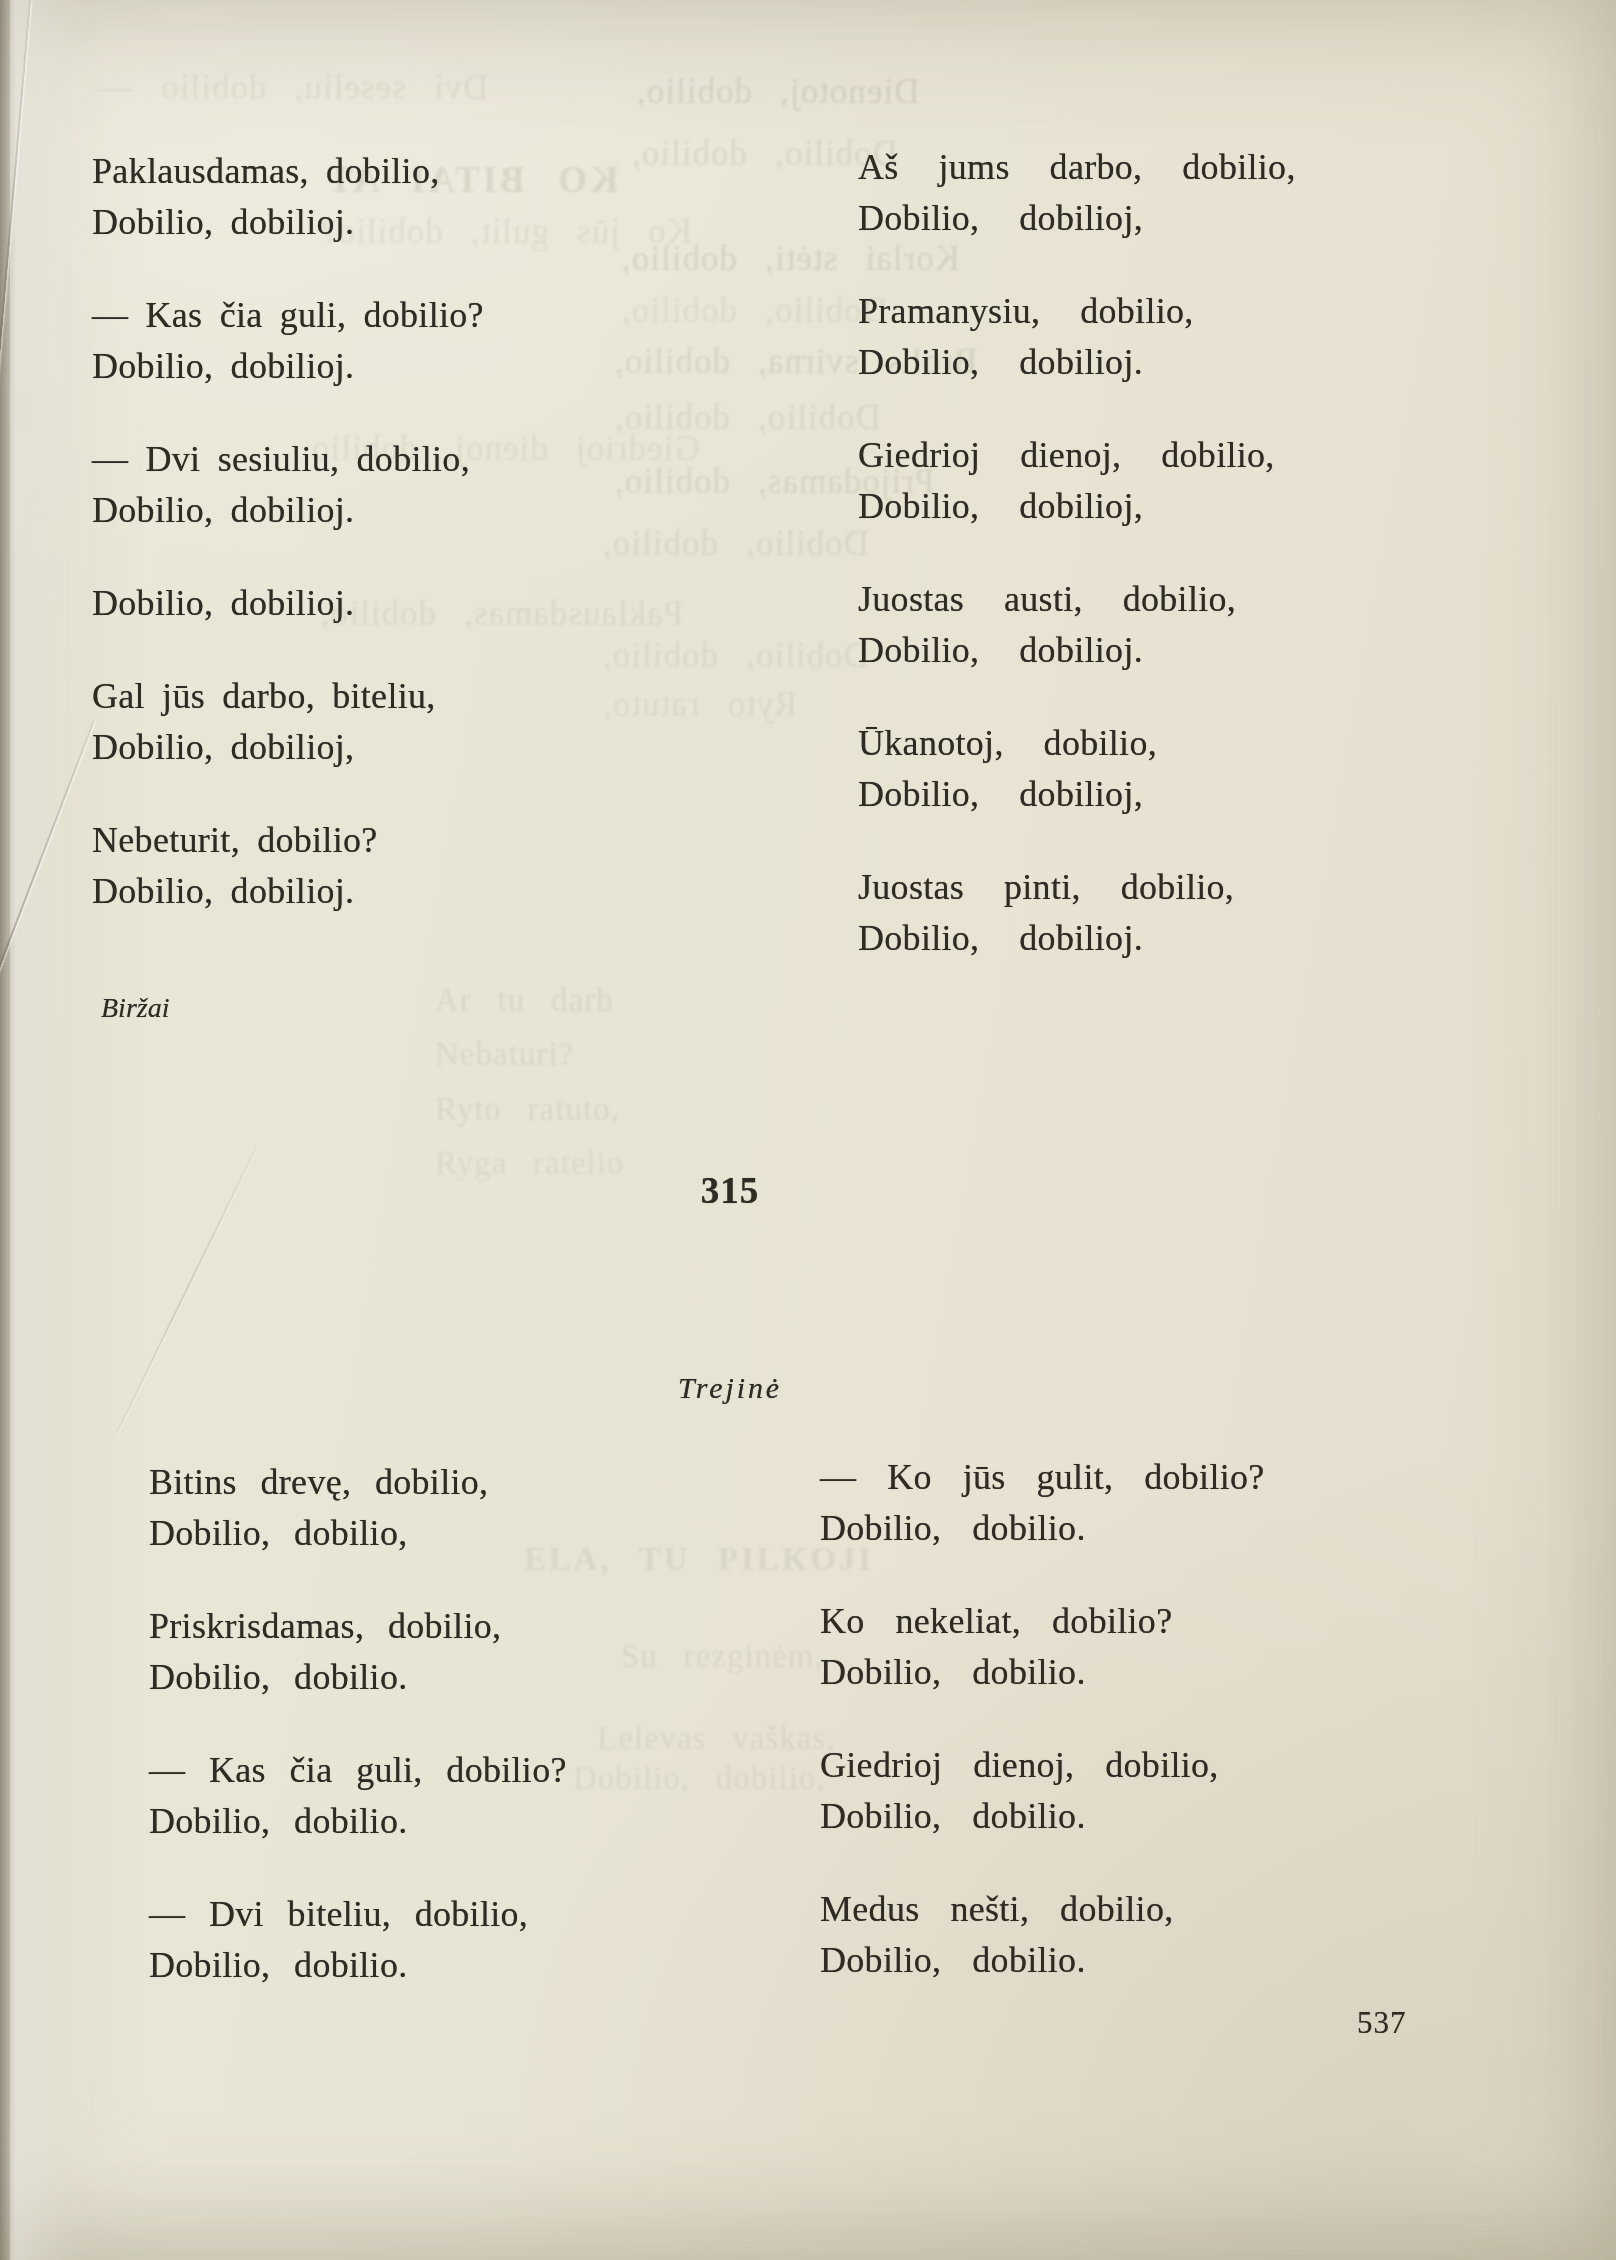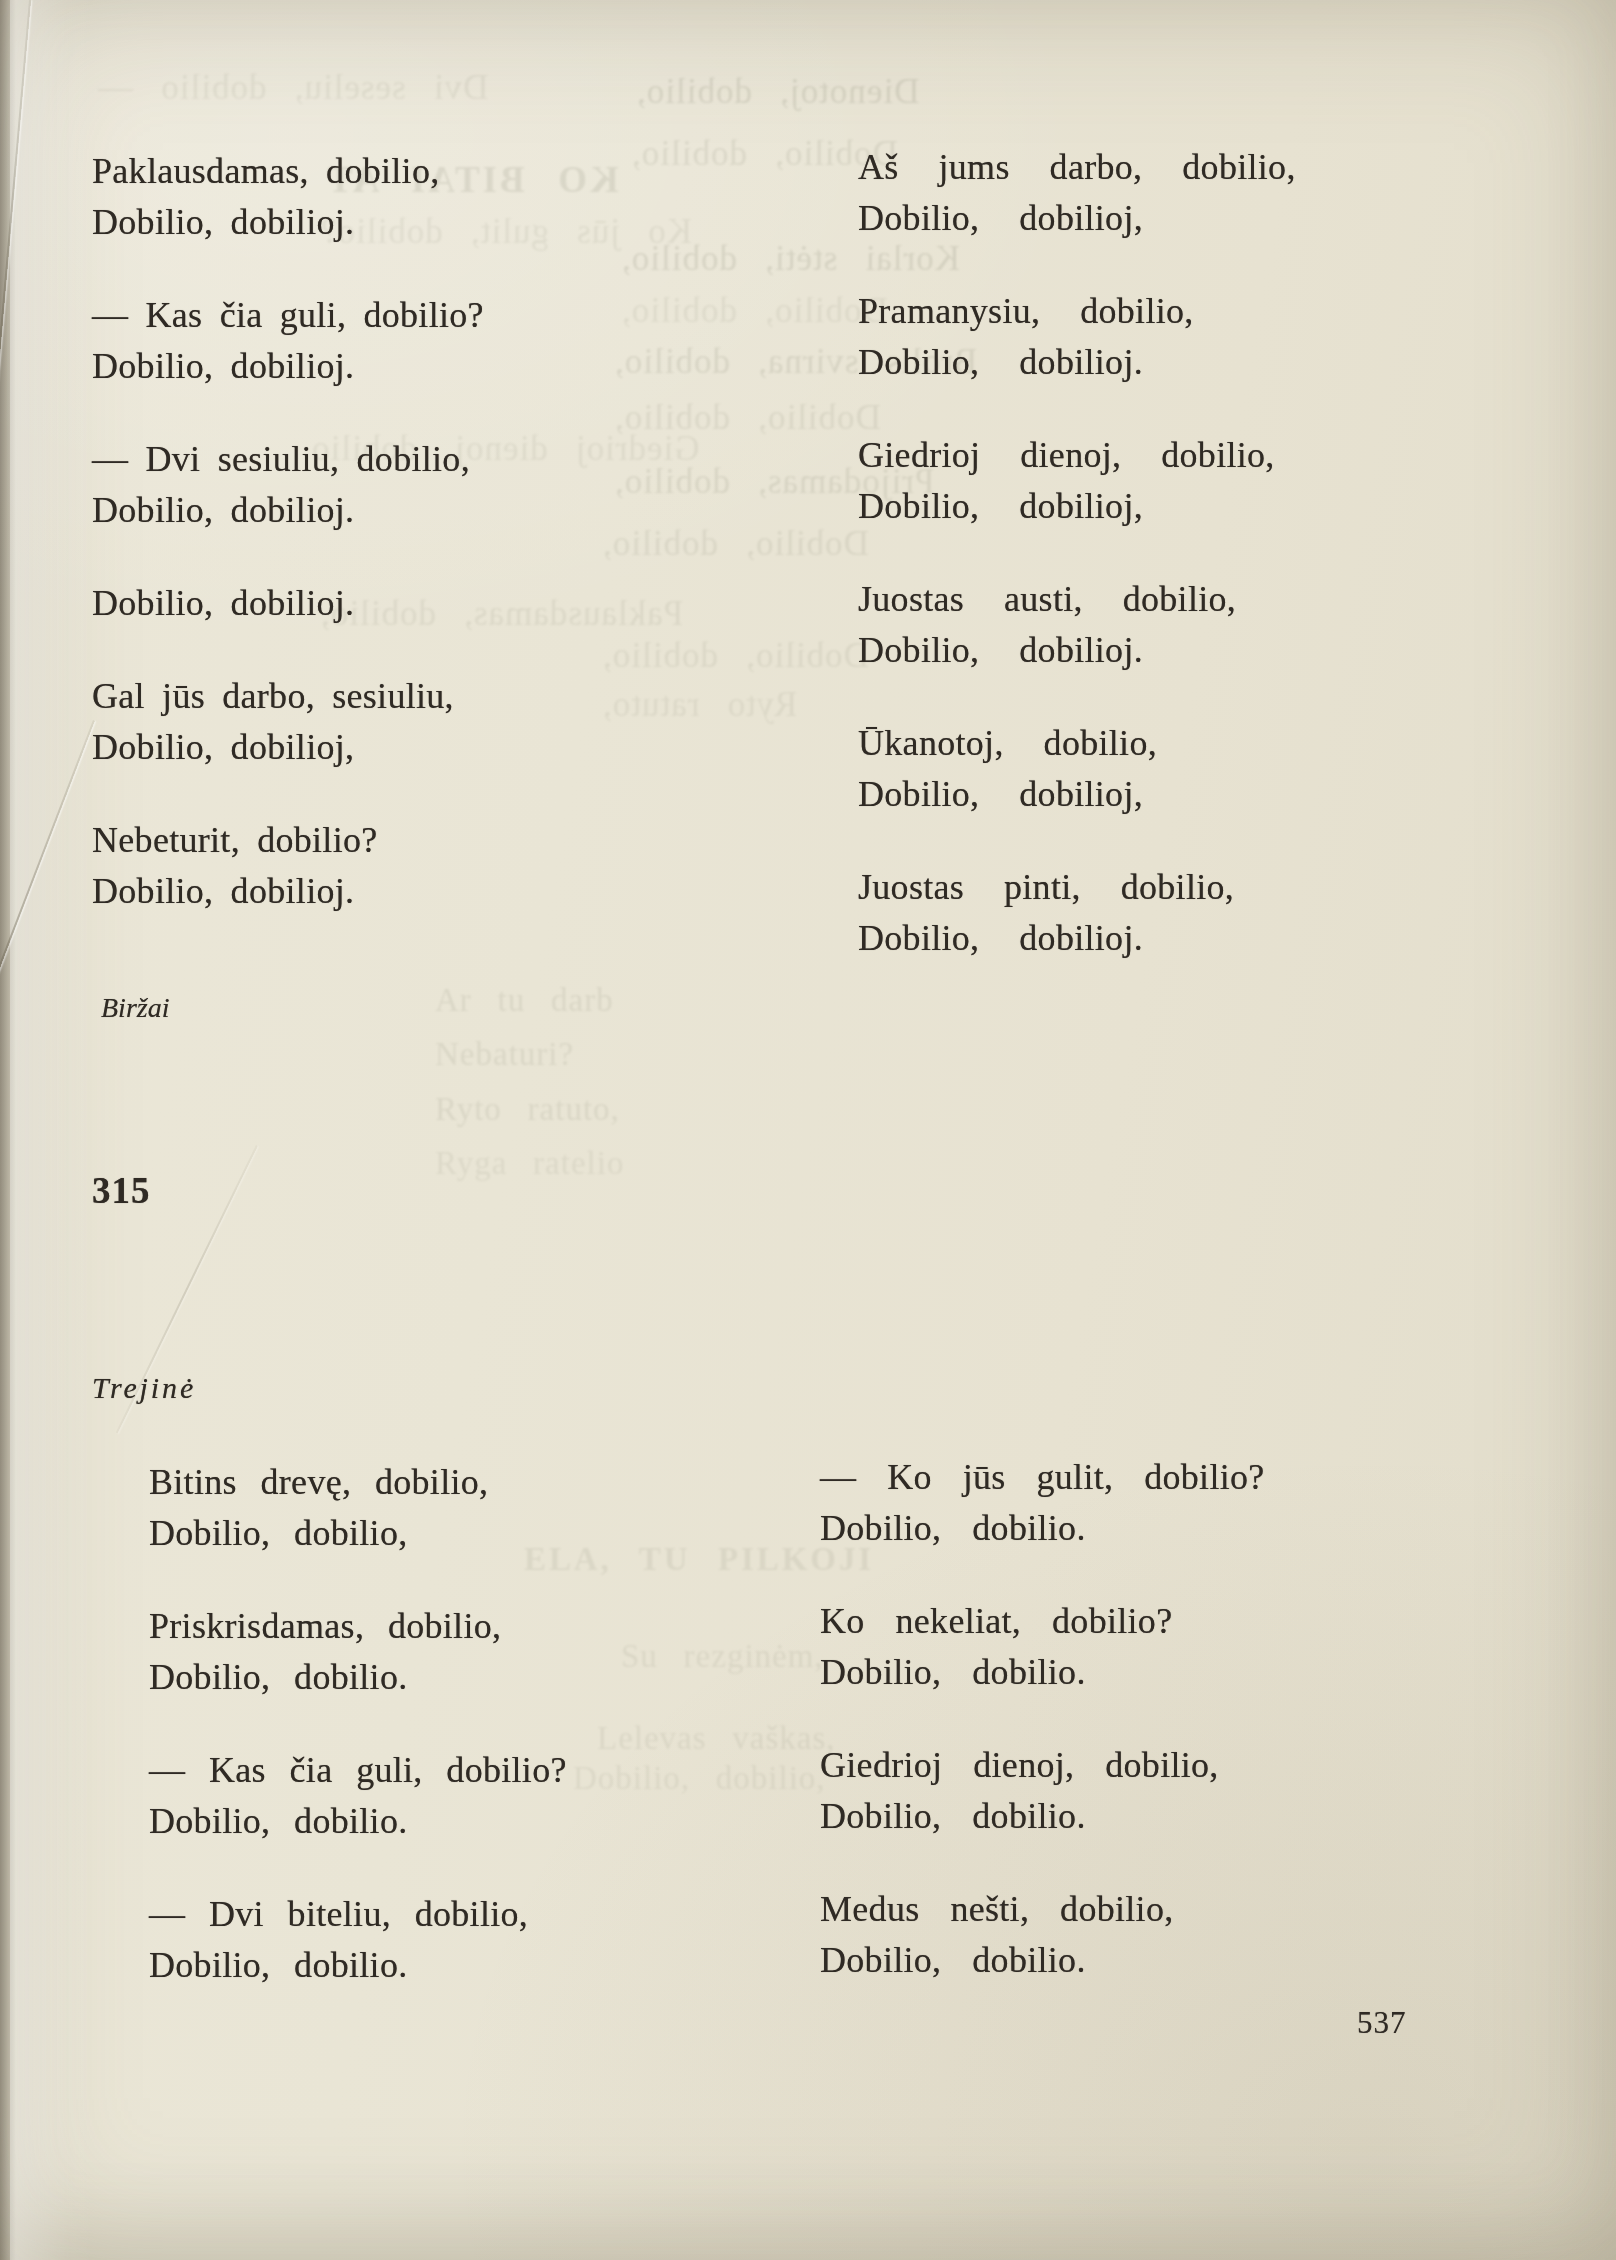--- a/index.html
+++ b/index.html
@@ -67,21 +67,21 @@
   .col-bottom-left .verse-line  { word-spacing: 0.40em; margin-left: 40px; }
   .col-bottom-right { left: 820px; top: 1452px; width: 582px; }
   .col-bottom-right .verse-line { word-spacing: 0.60em; }
 
   .attribution {
     position: absolute; left: 101px; top: 992px;
     font-style: italic; font-size: 28px;
     text-shadow: 0 0 0.7px rgba(47,42,36,0.6);
   }
 
-  .header-block { position: absolute; left: 92px; width: 1276px; }
+  .header-block { position: absolute; left: 92px; width: 1276px; text-align: center; }
   .song-number   { top: 1169px; font-weight: bold; font-size: 37px; letter-spacing: 1px; }
   .song-title    { top: 1260px; font-weight: bold; font-size: 45px; letter-spacing: 1.5px; word-spacing: 9.7px; }
   .song-subtitle { top: 1371px; font-style: italic; font-size: 30px; letter-spacing: 2.9px; }
   .song-number, .song-title, .song-subtitle { text-shadow: 0 0 0.8px rgba(47,42,36,0.7); }
 
   .page-number {
     position: absolute; left: 1357px; top: 2005px; width: 107px;
     text-align: left; font-size: 31px; letter-spacing: 1px;
     text-shadow: 0 0 0.7px rgba(47,42,36,0.6);
   }
@@ -133,21 +133,21 @@
         <div class="verse-line">Dobilio, dobilioj.</div>
       </div>
       <div class="stanza">
         <div class="verse-line">— Dvi sesiuliu, dobilio,</div>
         <div class="verse-line">Dobilio, dobilioj.</div>
       </div>
       <div class="stanza">
         <div class="verse-line">Dobilio, dobilioj.</div>
       </div>
       <div class="stanza">
-        <div class="verse-line">Gal jūs darbo, sesiuliu,</div>
+        <div class="verse-line">Gal jūs darbo, biteliu,</div>
         <div class="verse-line">Dobilio, dobilioj,</div>
       </div>
       <div class="stanza">
         <div class="verse-line">Nebeturit, dobilio?</div>
         <div class="verse-line">Dobilio, dobilioj.</div>
       </div>
     </div>
 
   <div class="col col-top-right">
       <div class="stanza">

